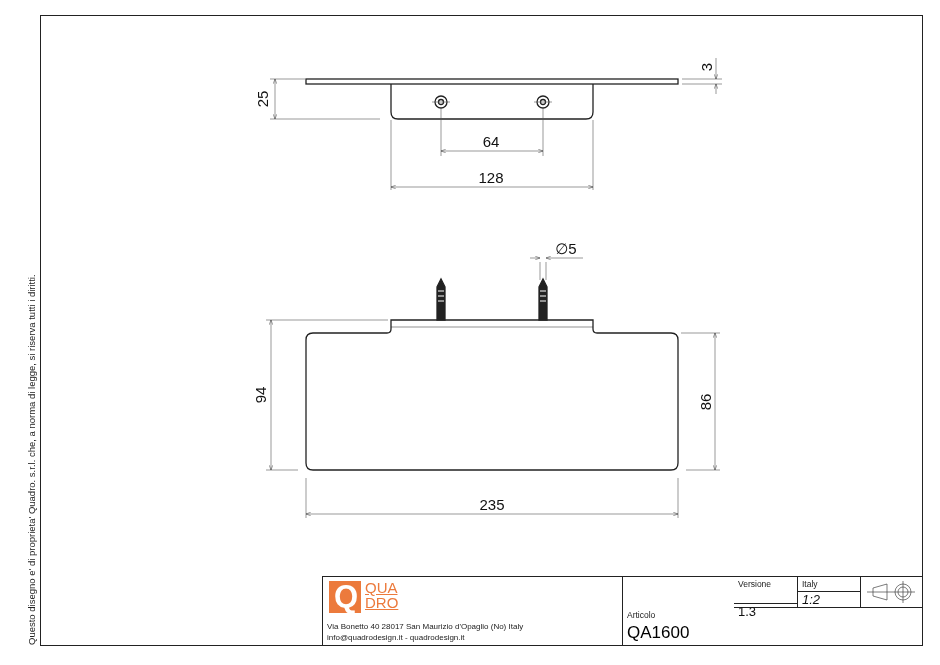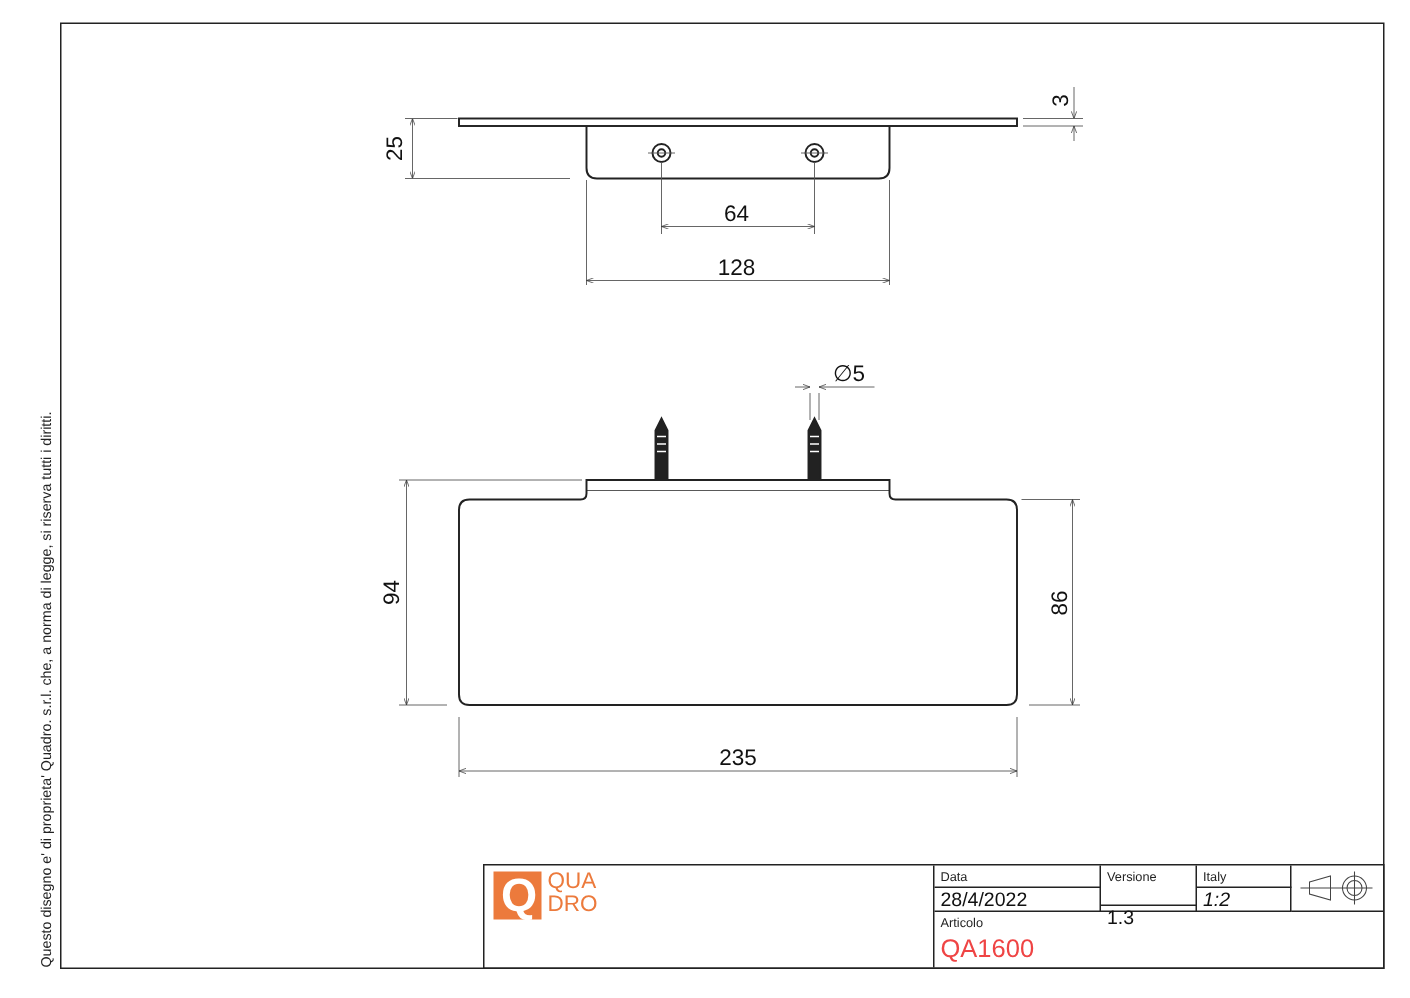--- a/index.html
+++ b/index.html
@@ -4,26 +4,26 @@
 <style>
   html, body { margin:0; padding:0; background:#fff; }
   body { width:940px; height:665px; position:relative; overflow:hidden; font-family:"Liberation Sans", sans-serif; color:#111; }
   .frame { position:absolute; left:40px; top:15px; width:883px; height:631px; border:1.5px solid #222; box-sizing:border-box; }
   .side-note { position:absolute; left:26px; top:645px; transform-origin:0 0; transform:rotate(-90deg); font-size:9.5px; white-space:nowrap; color:#222; }
   svg.drawing { position:absolute; left:0; top:0; }
   .tb { position:absolute; left:322px; top:576px; width:601px; height:70px; border:1.5px solid #222; box-sizing:border-box; }
   .tb-logo-cell { position:absolute; left:0; top:0; width:300px; height:68px; border-right:1.5px solid #222; box-sizing:border-box; }
   .logo-q { position:absolute; left:6px; top:4px; width:32px; height:32px; background:#ec7a3c; }
   .logo-q span { position:absolute; left:5px; top:0; font-size:31px; line-height:32px; color:#fff; font-weight:bold; }
-  .logo-txt { position:absolute; left:42px; top:3px; font-size:15px; line-height:15px; color:#ec7a3c; }
+  .logo-txt { position:absolute; left:42px; top:3px; font-size:15px; line-height:15px; color:#ec7a3c;text-decoration:underline; }
   .addr { position:absolute; left:4px; top:44px; font-size:8px; line-height:11px; color:#222; white-space:nowrap; }
   .cell { position:absolute; box-sizing:border-box; }
   .lbl { font-size:8.5px; color:#222; position:absolute; left:4px; top:2px; }
   .val { font-size:13px; color:#111; position:absolute; left:4px; top:16px; }
-  .val-big { font-size:17px; color:#ef4444; position:absolute; left:4px; top:20px; }
+  .val-big { font-size:17px; color:#000000; position:absolute; left:4px; top:20px; }
 </style>
 </head>
 <body>
 
 <div class="frame"></div>
 
 <div class="side-note">Questo disegno e' di proprieta' Quadro. s.r.l. che, a norma di legge, si riserva tutti i diritti.</div>
 
 <svg class="drawing" width="940" height="665" viewBox="0 0 940 665">
   <defs>
@@ -117,24 +117,24 @@
 
 <div class="tb">
   <div class="tb-logo-cell">
     <div class="logo-q">
         <span>Q</span>
       </div>
     <div class="logo-txt">
       <div>QUA</div>
       <div>DRO</div>
     </div>
-  </div>
-  <div class="cell" style="left:300px;top:0;width:111px;height:31px;border-right:1.2px solid #222;border-bottom:1.5px solid #222;">
-    <div class="lbl">Data</div>
-    <div class="val" style="border-top:1.2px solid #222;left:0;padding-left:4px;width:107px;top:14px;">28/4/2022</div>
+    <div class="addr">
+      <div>Via Bonetto 40  28017 San Maurizio d'Opaglio (No) Italy</div>
+      <div>info@quadrodesign.it  -  quadrodesign.it</div>
+    </div>
   </div>
   <div class="cell" style="left:411px;top:0;width:64px;height:31px;border-right:1.2px solid #222;border-bottom:1.5px solid #222;">
     <div class="lbl">Versione</div>
     <div class="val" style="border-top:1.2px solid #222;left:0;padding-left:4px;width:60px;top:26px;">1.3</div>
   </div>
   <div class="cell" style="left:475px;top:0;width:63px;height:31px;border-right:1.2px solid #222;border-bottom:1.5px solid #222;">
     <div class="lbl">Italy</div>
     <div class="val" style="border-top:1.2px solid #222;left:0;padding-left:4px;width:59px;top:14px;font-style:italic;">1:2</div>
   </div>
   <div class="cell" style="left:538px;top:0;width:61px;height:31px;border-bottom:1.5px solid #222;">

